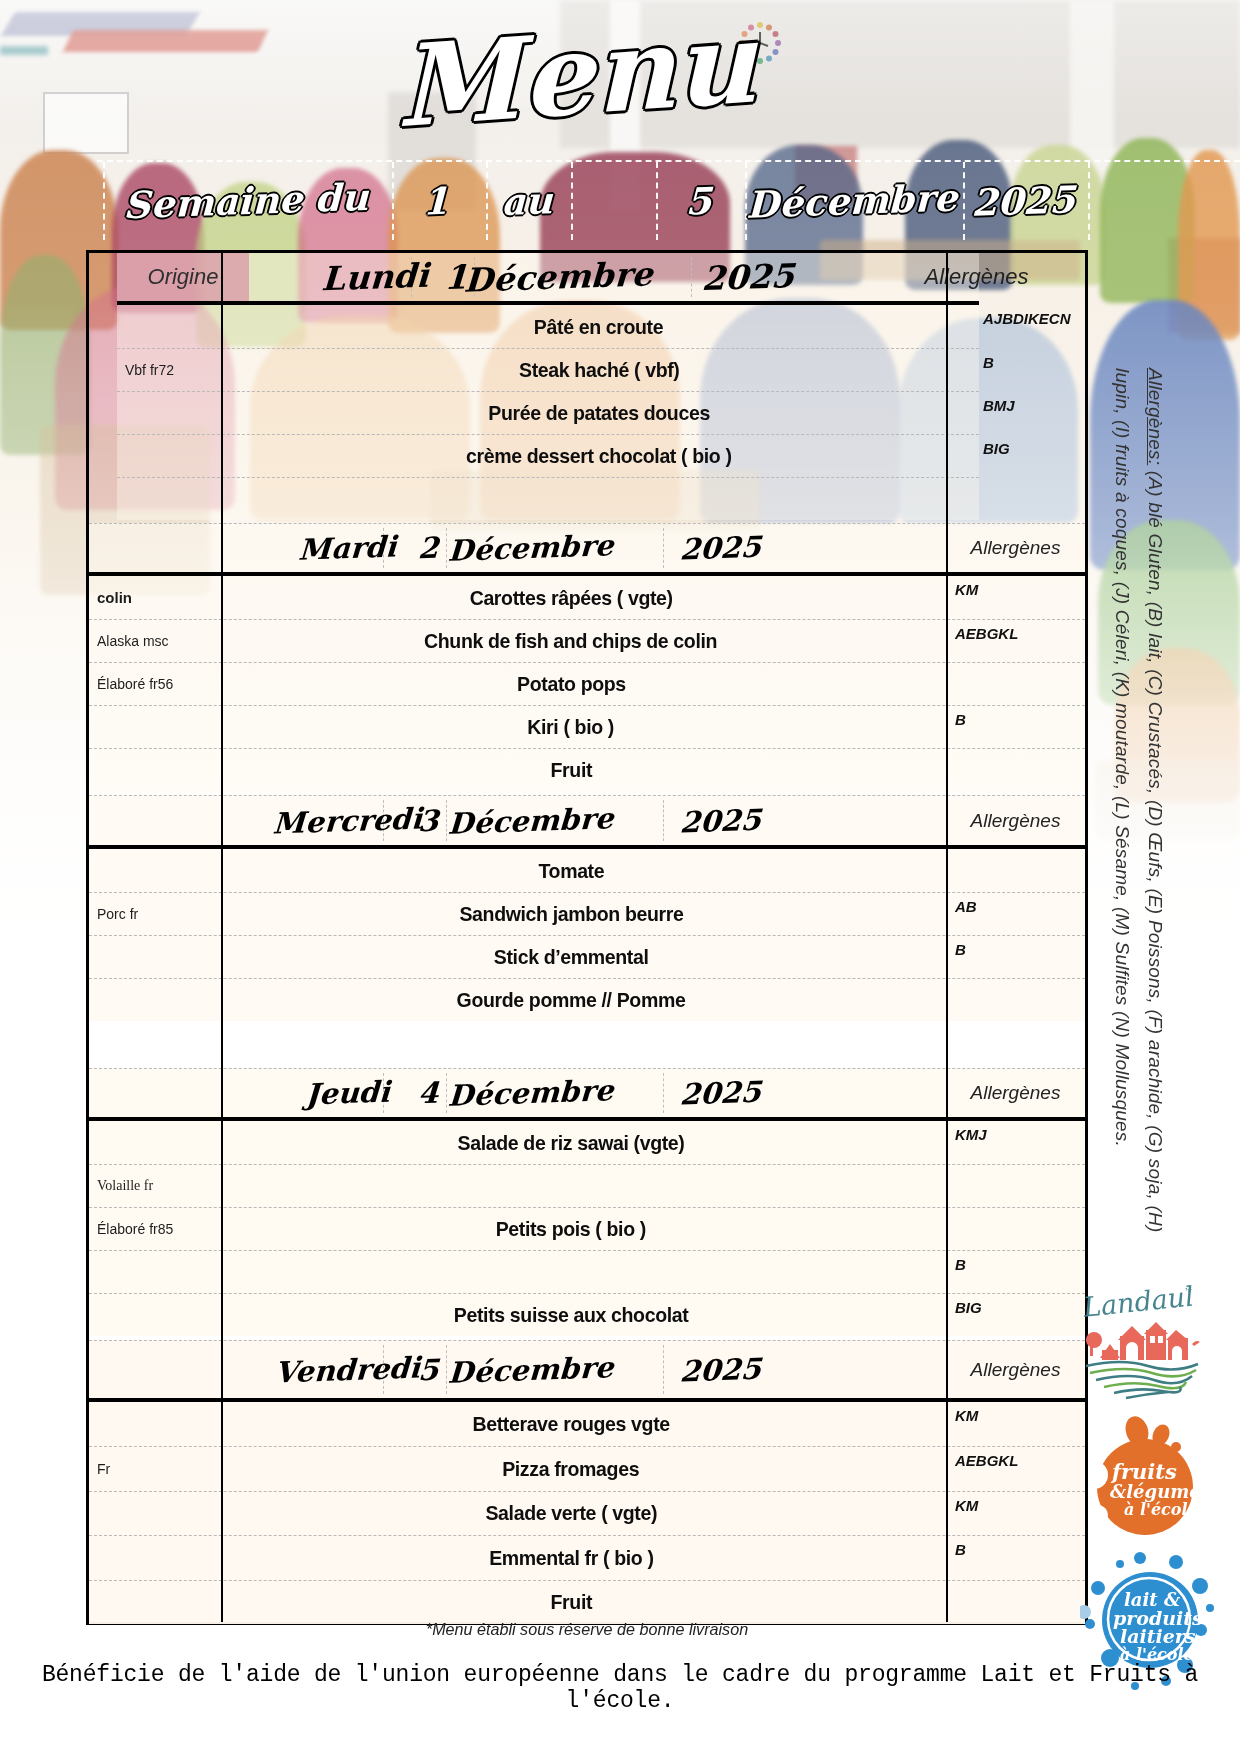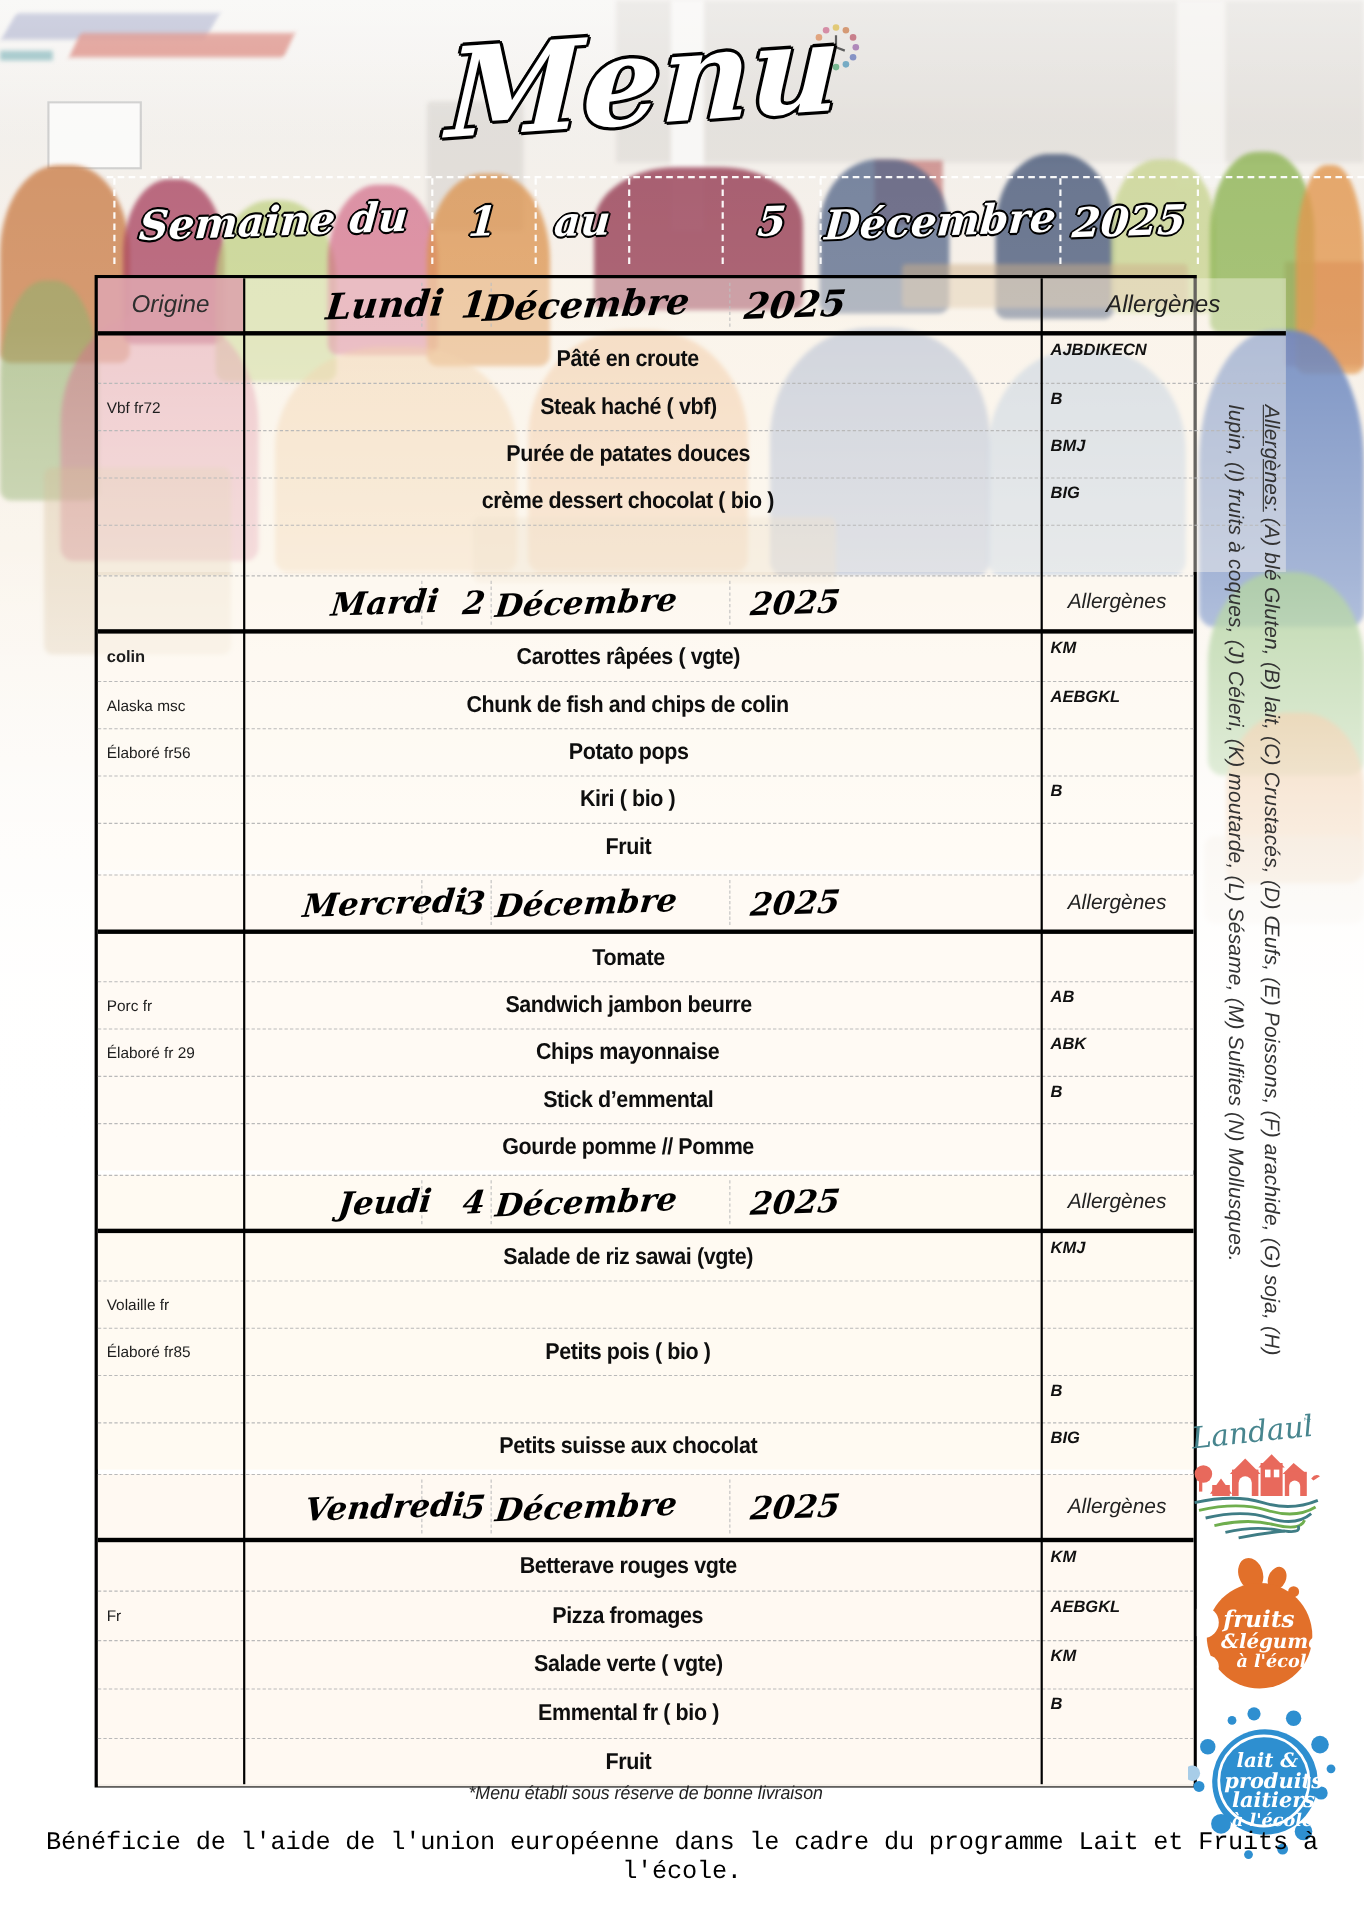--- a/index.html
+++ b/index.html
@@ -142,21 +142,21 @@
         </div>
         <div class="banner-box" style="left: 862px; width: 123px;">
           <span class="script-white" style="font-size: 37px;">2025</span>
         </div>
       </div>
   </div>
 
   <div class="table-frame" id="table-frame">
     <div class="vline" style="left:132px;"></div>
     <div class="vline" style="left:857px;"></div>
-  <div class="day-table" style="top: 0px; width: 1080px; background: rgba(255, 249, 241, 0.4);">
+  <div class="day-table" style="top: 0px; width: 862px; background: rgba(255, 249, 241, 0.4); margin-left: 28px;">
         <div class="trow thick-bottom" style="height: 52px;">
           <div class="header-origine-cell">Origine</div>
           <div class="sub-dash" style="left: 294px;"></div>
           <div class="sub-dash" style="left: 357px;"></div>
           <div class="sub-dash" style="left: 574px;"></div>
           <span class="date-part" style="left: 261px; font-size: 33px;">Lundi</span>
           <span class="date-part" style="left: 342px; font-size: 33px;">1</span>
           <span class="date-part" style="left: 444px; font-size: 33px;">Décembre</span>
           <span class="date-part" style="left: 634px; font-size: 33px;">2025</span>
           <div class="allerg-head" style="font-size: 22px;">Allergènes</div>
@@ -263,27 +263,20 @@
           <div class="cell-allerg"></div>
         </div>
         <div class="trow dashed-top" style="height: 43px;">
           <div class="cell-origine">Porc fr</div>
           <div class="cell-dish">
             <span class="dish-text">Sandwich jambon beurre</span>
           </div>
           <div class="cell-allerg">AB</div>
         </div>
         <div class="trow dashed-top" style="height: 43px;">
-          <div class="cell-origine">Élaboré fr 29</div>
-          <div class="cell-dish">
-            <span class="dish-text">Chips mayonnaise</span>
-          </div>
-          <div class="cell-allerg">ABK</div>
-        </div>
-        <div class="trow dashed-top" style="height: 43px;">
           <div class="cell-origine"></div>
           <div class="cell-dish">
             <span class="dish-text">Stick d’emmental</span>
           </div>
           <div class="cell-allerg">B</div>
         </div>
         <div class="trow dashed-top" style="height: 43px;">
           <div class="cell-origine"></div>
           <div class="cell-dish">
             <span class="dish-text">Gourde pomme // Pomme</span>
@@ -302,21 +295,21 @@
           <span class="date-part" style="left: 634px; font-size: 29px;">2025</span>
           <div class="allerg-head" style="font-size: 19px;">Allergènes</div>
         </div>
         <div class="trow" style="height: 43px;">
           <div class="cell-origine"></div>
           <div class="cell-dish">
             <span class="dish-text">Salade de riz sawai (vgte)</span>
           </div>
           <div class="cell-allerg">KMJ</div>
         </div>
-        <div class="trow dashed-top" style="height: 43px;">
+        <div class="trow dashed-top" style="height: 43px; font-family: Liberation Serif, serif;">
           <div class="cell-origine">Volaille fr</div>
           <div class="cell-allerg"></div>
         </div>
         <div class="trow dashed-top" style="height: 43px;">
           <div class="cell-origine">Élaboré fr85</div>
           <div class="cell-dish">
             <span class="dish-text">Petits pois ( bio )</span>
           </div>
           <div class="cell-allerg"></div>
         </div>

